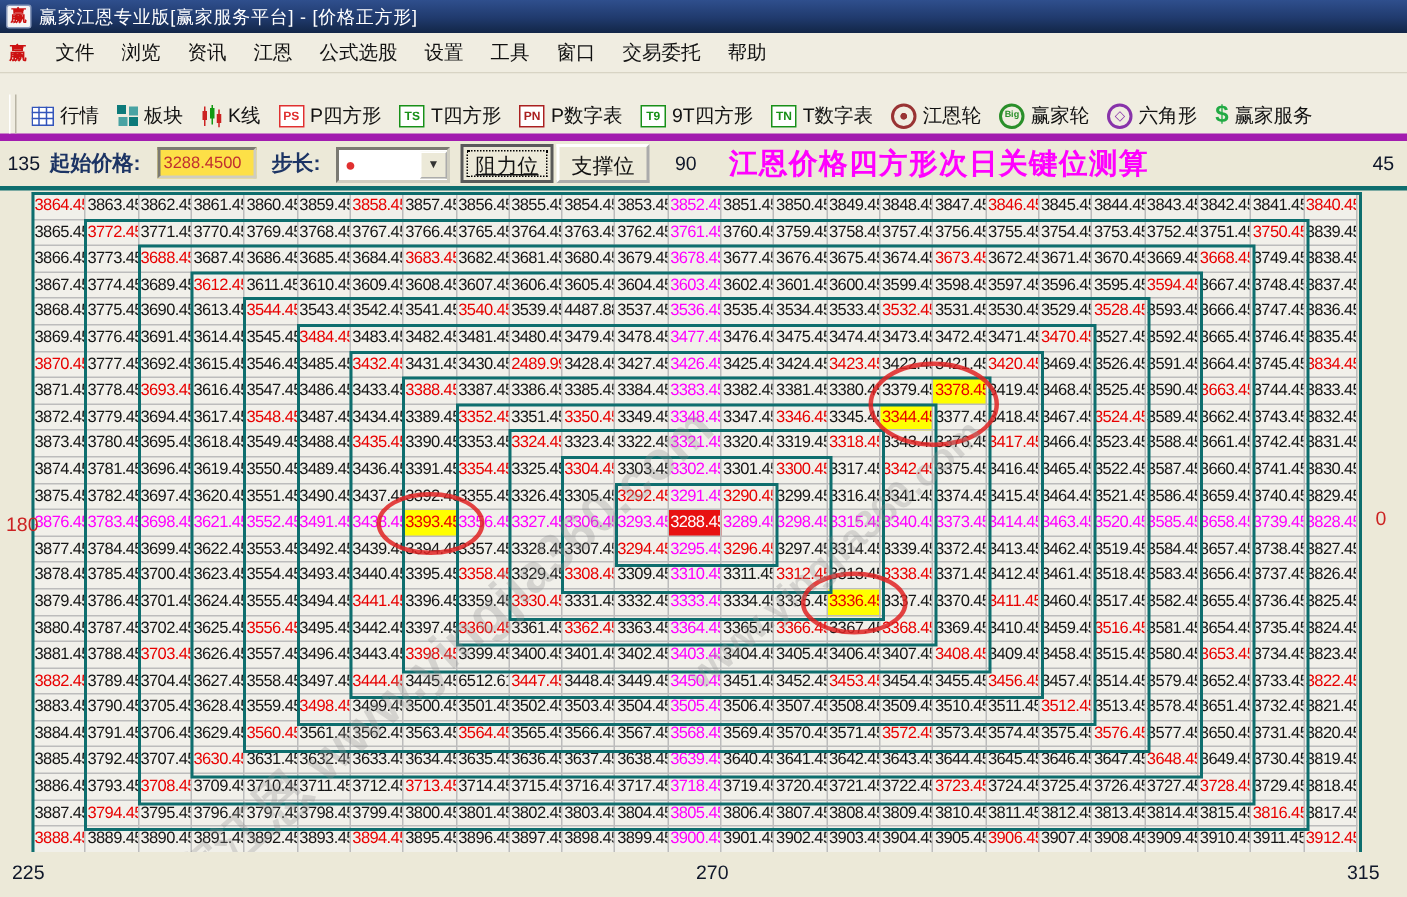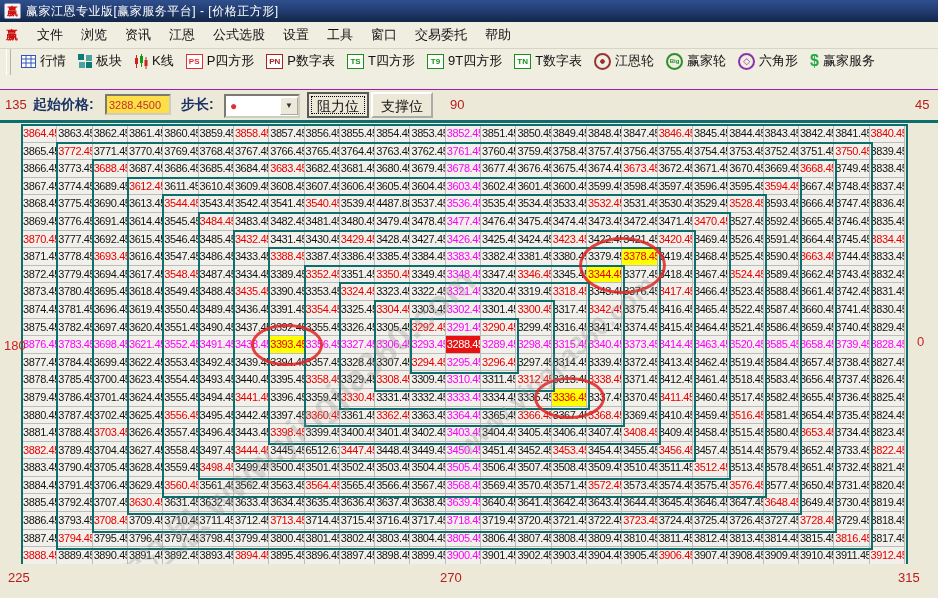--- a/index.html
+++ b/index.html
@@ -13,49 +13,49 @@
   .app-icon{width:15px;height:14px;background:#f5f5f5;border:1px solid #8899bb;border-radius:2px;
             color:#cc1111;font-size:11px;font-weight:bold;line-height:14px;text-align:center;margin-right:5px;}
   .title-text{color:#ffffff;font-size:12px;letter-spacing:.5px;}
 
   
   .menubar{height:26px;display:flex;align-items:center;background:#f0ede1;border-bottom:1px solid #d8d4c4;padding-left:4px;}
   .menu-logo{width:16px;height:15px;color:#cc1111;font-size:12px;font-weight:bold;line-height:15px;text-align:center;margin-right:8px;}
   .menu-item{font-size:13px;color:#111;padding:3px 9px;cursor:default;}
 
   
-  .toolbar{height:40px;display:flex;align-items:flex-start;background:#f0ede1;border-bottom:1px solid #a21caf;padding-left:2px;}
+  .toolbar{height:40px;display:flex;align-items:flex-end;background:#f0ede1;border-bottom:5px solid #a21caf;padding-left:2px;}
   .tb-sep{width:3px;height:26px;border-left:1px solid #fff;border-right:1px solid #b8b4a4;margin:0 4px;}
   .titem{display:flex;align-items:center;gap:4px;padding:3px 6px;font-size:13px;color:#111;cursor:default;}
   .bx{display:inline-block;width:15px;height:13px;border:1px solid;font-size:8px;font-weight:bold;
       line-height:13px;text-align:center;background:#fff;}
   .bx-red{color:#e03030;border-color:#e03030;}
   .bx-mag{color:#d020d0;border-color:#d020d0;}
   .bx-dred{color:#aa2020;border-color:#aa2020;}
   .bx-grn{color:#189018;border-color:#189018;}
   .circ{display:inline-block;width:13px;height:13px;border-radius:50%;border:2px solid #993333;
         background:radial-gradient(circle,#993333 0 2px,transparent 2.5px);}
   .circ-grn{border-color:#2a8f2a;background:none;color:#2a8f2a;font-size:6px;font-weight:bold;
             line-height:13px;text-align:center;}
   .circ-pur{border-color:#8833aa;background:none;color:#8833aa;font-size:9px;line-height:12px;text-align:center;}
   .dollar{color:#22aa44;font-size:16px;font-weight:bold;}
 
   
   .controls{position:relative;height:30px;background:#ece9d8;}
-  .angle-lab{position:absolute;color:#b91c1c;font-size:13px;}
+  .angle-lab{position:absolute;color:#0f172a;font-size:13px;}
   .lab-navy{position:absolute;color:#1c3464;font-size:14px;font-weight:bold;}
   .price-input{position:absolute;left:105px;top:4px;width:58px;height:17px;border:2px inset #cfcdc0;
                background:#fde047;color:#c03030;font-size:11px;font-family:"Liberation Sans",sans-serif;padding:0 2px;}
   .combo{position:absolute;left:224px;top:4px;width:72px;height:20px;background:#fff;border:2px inset #cfcdc0;display:flex;align-items:center;}
   .combo-dot{color:#e03030;font-size:12px;margin-left:4px;line-height:10px;}
   .combo-btn{margin-left:auto;width:16px;height:16px;background:#ece9d8;border:1px outset #fff;
              font-size:8px;line-height:16px;text-align:center;color:#333;}
   .btn{position:absolute;top:2px;width:62px;height:26px;background:#ece9d8;border:2px outset #fff;
        font-size:14px;color:#111;text-align:center;line-height:22px;}
-  .btn-focus{border:2px solid #5a5a5a;outline:1px dotted #000;outline-offset:-5px;}
+  .btn-focus{border:2px solid #5a5a5a;outline:1px dotted #000;outline-offset:-5px;text-decoration:underline;}
   .caption{position:absolute;left:486px;top:2px;color:#ff00ff;font-size:19px;font-weight:bold;letter-spacing:1px;}
 
   
   .grid-area{position:relative;height:444px;background:#ece9d8;}
   .grid-topline{position:absolute;left:0;top:0;width:938px;height:3px;background:#0e6e6e;}
   #price-grid{position:absolute;left:21px;top:4px;width:883px;height:440px;display:grid;
               grid-template-columns:repeat(25,35.32px);grid-auto-rows:17.6px;
               border-left:1px solid #bcbcbc;border-top:1px solid #bcbcbc;background:#f1f0ea;}
   .cell{box-sizing:border-box;border-right:1px solid #bcbcbc;border-bottom:1px solid #bcbcbc;
         font-size:11px;line-height:16px;color:#141414;padding-left:1px;overflow:hidden;white-space:nowrap;
@@ -127,26 +127,26 @@
         <line x1="12" y1="3" x2="12" y2="15" stroke="#cc2222"></line>
           <rect x="10.5" y="6" width="3" height="6" fill="#cc2222"></rect>
       </svg>
       <span>K线</span>
     </span>
     <span class="titem">
       <span class="bx bx-red">PS</span>
       <span>P四方形</span>
     </span>
     <span class="titem">
+      <span class="bx bx-grn">TS</span>
+      <span>T四方形</span>
+    </span>
+    <span class="titem">
       <span class="bx bx-dred">PN</span>
       <span>P数字表</span>
-    </span>
-    <span class="titem">
-      <span class="bx bx-grn">TS</span>
-      <span>T四方形</span>
     </span>
     <span class="titem">
       <span class="bx bx-grn">T9</span>
       <span>9T四方形</span>
     </span>
     <span class="titem">
       <span class="bx bx-grn">TN</span>
       <span>T数字表</span>
     </span>
     <span class="titem">
@@ -172,20 +172,21 @@
     <span class="lab-navy" style="left:33px;top:6px;">起始价格:</span>
     <input class="price-input" value="3288.4500" style="">
     <span class="lab-navy" style="left:181px;top:6px;">步长:</span>
     <span class="combo">
       <span class="combo-dot">●</span>
       <span class="combo-btn">▼</span>
     </span>
     <button class="btn btn-focus" style="left:307px;">阻力位</button>
     <button class="btn" style="left:371px;">支撑位</button>
     <span class="angle-lab" style="left:450px;top:7px;">90</span>
+    <span class="caption">江恩价格四方形次日关键位测算</span>
     <span class="angle-lab" style="left:915px;top:7px;">45</span>
   </div>
 
   <div class="grid-area">
     <div class="grid-topline"></div>
     <div id="price-grid">
         <div class="cell c-r">3864.45</div>
         <div class="cell">3863.45</div>
         <div class="cell">3862.45</div>
         <div class="cell">3861.45</div>
@@ -337,21 +338,21 @@
         <div class="cell">3835.45</div>
         <div class="cell c-r">3870.45</div>
         <div class="cell">3777.45</div>
         <div class="cell">3692.45</div>
         <div class="cell">3615.45</div>
         <div class="cell">3546.45</div>
         <div class="cell">3485.45</div>
         <div class="cell c-r">3432.45</div>
         <div class="cell">3431.45</div>
         <div class="cell">3430.45</div>
-        <div class="cell c-r">3429.45</div>
+        <div class="cell c-r">2489.99</div>
         <div class="cell">3428.45</div>
         <div class="cell">3427.45</div>
         <div class="cell c-m">3426.45</div>
         <div class="cell">3425.45</div>
         <div class="cell">3424.45</div>
         <div class="cell c-r">3423.45</div>
         <div class="cell">3422.45</div>
         <div class="cell">3421.45</div>
         <div class="cell c-r">3420.45</div>
         <div class="cell">3469.45</div>
@@ -827,17 +828,17 @@
         <div class="hl-circle" style="left: 511.8px; top: 252px; width: 65.32px; height: 35.6px;"></div>
       </div>
     <span class="side-lab" style="left:4px;top:218px;">180</span>
     <span class="side-lab" style="left:917px;top:214px;">0</span>
     <span class="wm" style="left:30px;top:300px;font-size:36px;">赢家江恩 www.yingjia360.com</span>
     <span class="wm" style="left:430px;top:230px;font-size:26px;">www.yingjia360.com</span>
   </div>
 
   <div class="bottom-strip">
     <span class="angle-lab" style="left:8px;top:6px;">225</span>
-    <span class="angle-lab" style="left:440px;top:6px;">270</span>
+    <span class="angle-lab" style="left:464px;top:6px;">270</span>
     <span class="angle-lab" style="left:898px;top:6px;">315</span>
   </div>
 
 </div>
 
 </body></html>

